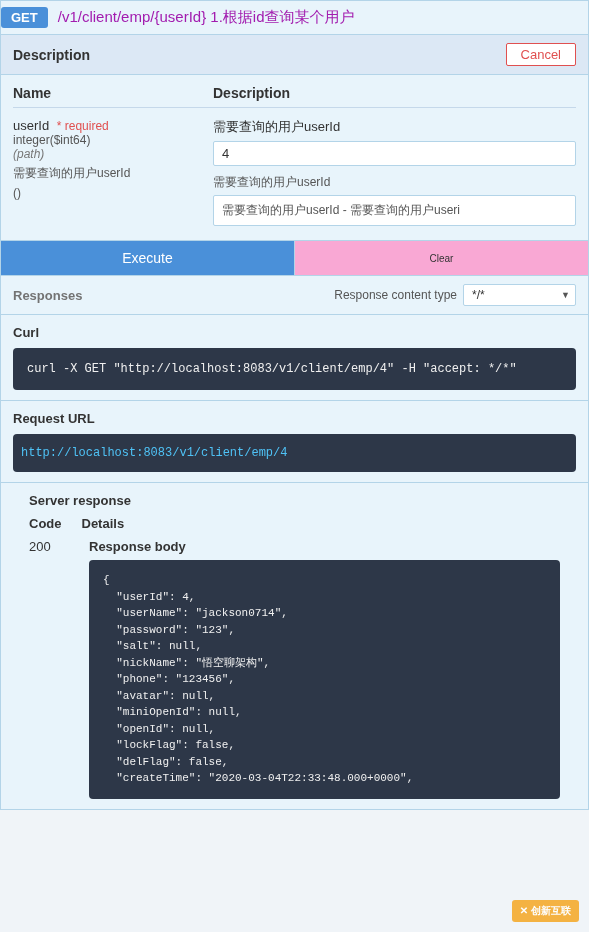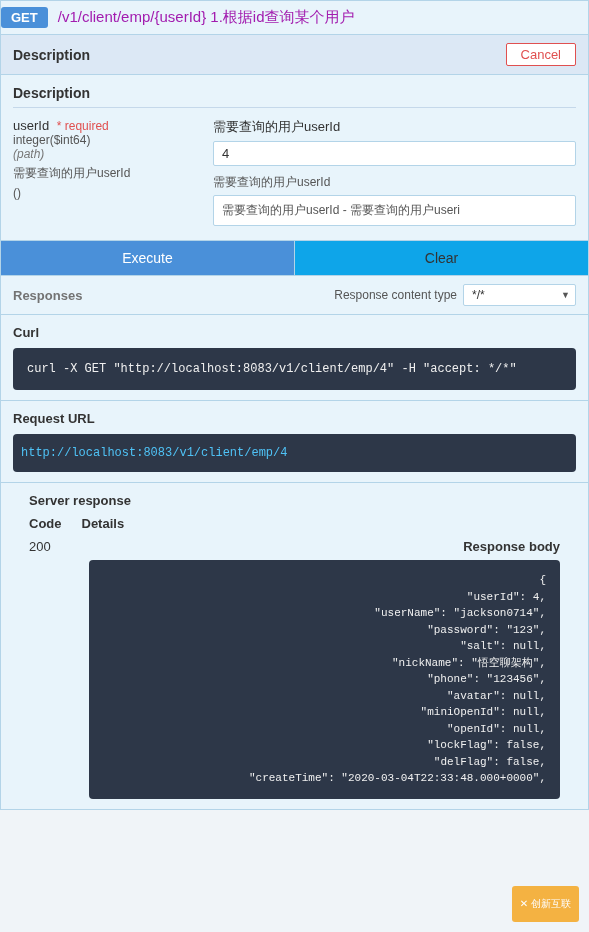--- a/index.html
+++ b/index.html
@@ -164,26 +164,26 @@
       background: #4a90d9;
       color: white;
       border: none;
       padding: 9px 0;
       font-size: 14px;
       cursor: pointer;
       border-radius: 0;
     }
     .clear-btn {
       flex: 1;
-      background: #0ea5e9;
+      background: #f9a8d4;
       color: #333;
       border: none;
       border-left: 1px solid #b3d4e8;
       padding: 9px 0;
-      font-size: 14px;
+      font-size: 10px;
       cursor: pointer;
     }
 
     .responses-bar {
       display: flex;
       align-items: center;
       justify-content: space-between;
       background: #e8f4fb;
       border: 1px solid #b3d4e8;
       border-top: none;
@@ -293,56 +293,57 @@
       gap: 0;
       align-items: flex-start;
     }
     .response-code {
       color: #333;
       font-size: 13px;
       flex: 0 0 60px;
     }
     .response-details {
       flex: 1;
-      text-align: right;
     }
     .response-body-label {
       font-weight: bold;
       font-size: 13px;
       color: #333;
       margin-bottom: 6px;
     }
 
     .watermark {
       position: fixed;
       bottom: 10px;
       right: 10px;
       background: #f5a623;
       color: white;
       font-size: 10px;
-      padding: 11px 8px;
+      padding: 4px 8px;
       border-radius: 3px;
       opacity: 0.85;
+      font-weight: bold;
     }
   </style>
 </head>
 <body>
 
 <div class="api-bar">
   <span class="method-badge">GET</span>
   <span class="api-path">/v1/client/emp/{userId}  1.根据id查询某个用户</span>
 </div>
 
 <div class="section-header">
   <span class="section-title">Description</span>
   <button class="cancel-btn">Cancel</button>
 </div>
 
 <div class="params-table">
   <div class="params-cols">
+    <div class="col-name-header">Name</div>
     <div class="col-desc-header">Description</div>
   </div>
 
   <div class="param-row">
     <div class="param-name-col">
       <div>
         <span class="param-name">userId</span>
         <span class="required-label">* required</span>
       </div>
       <div class="param-type">integer($int64)</div>

